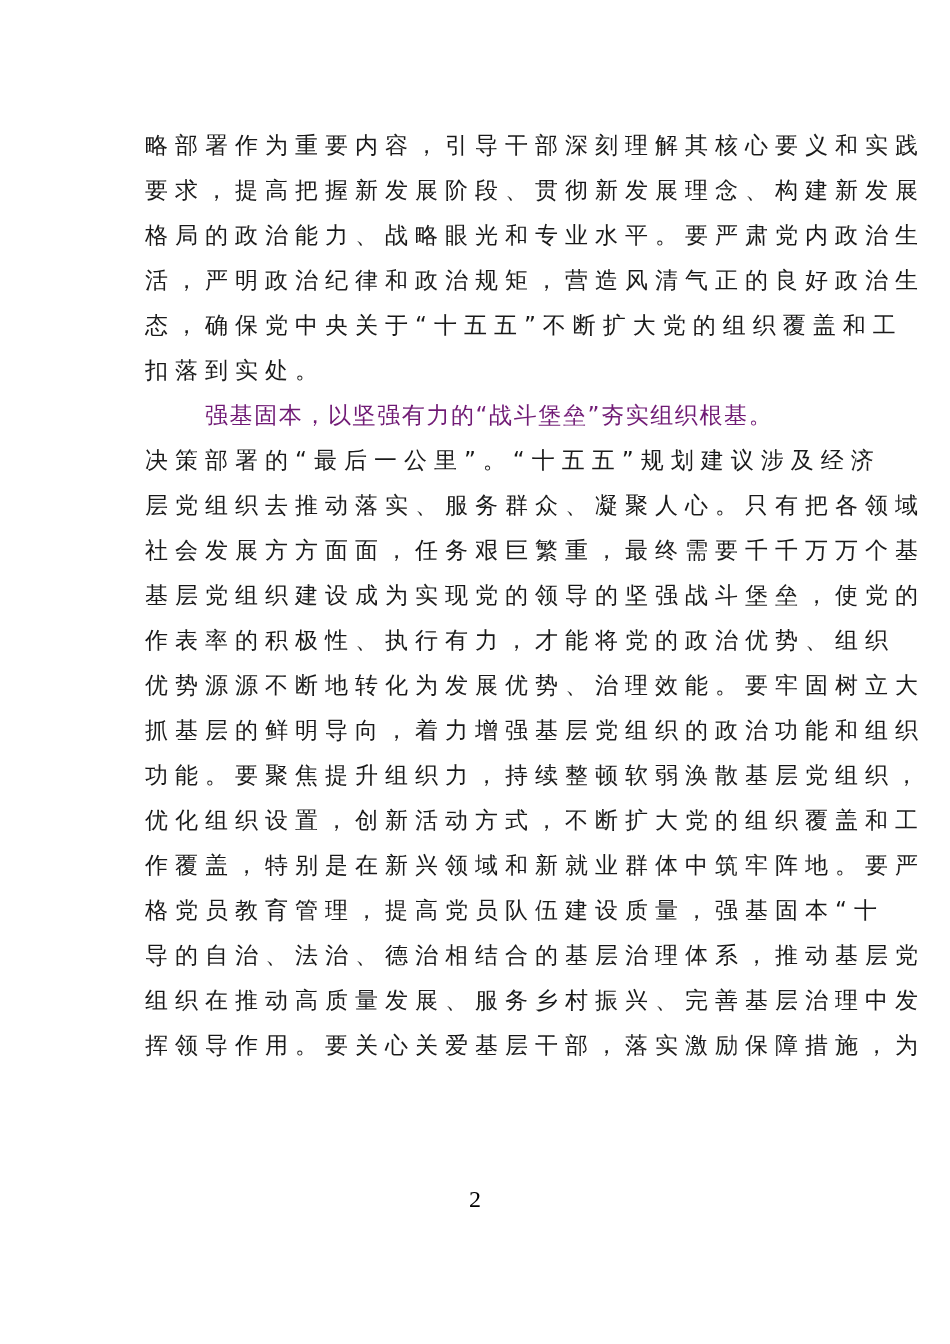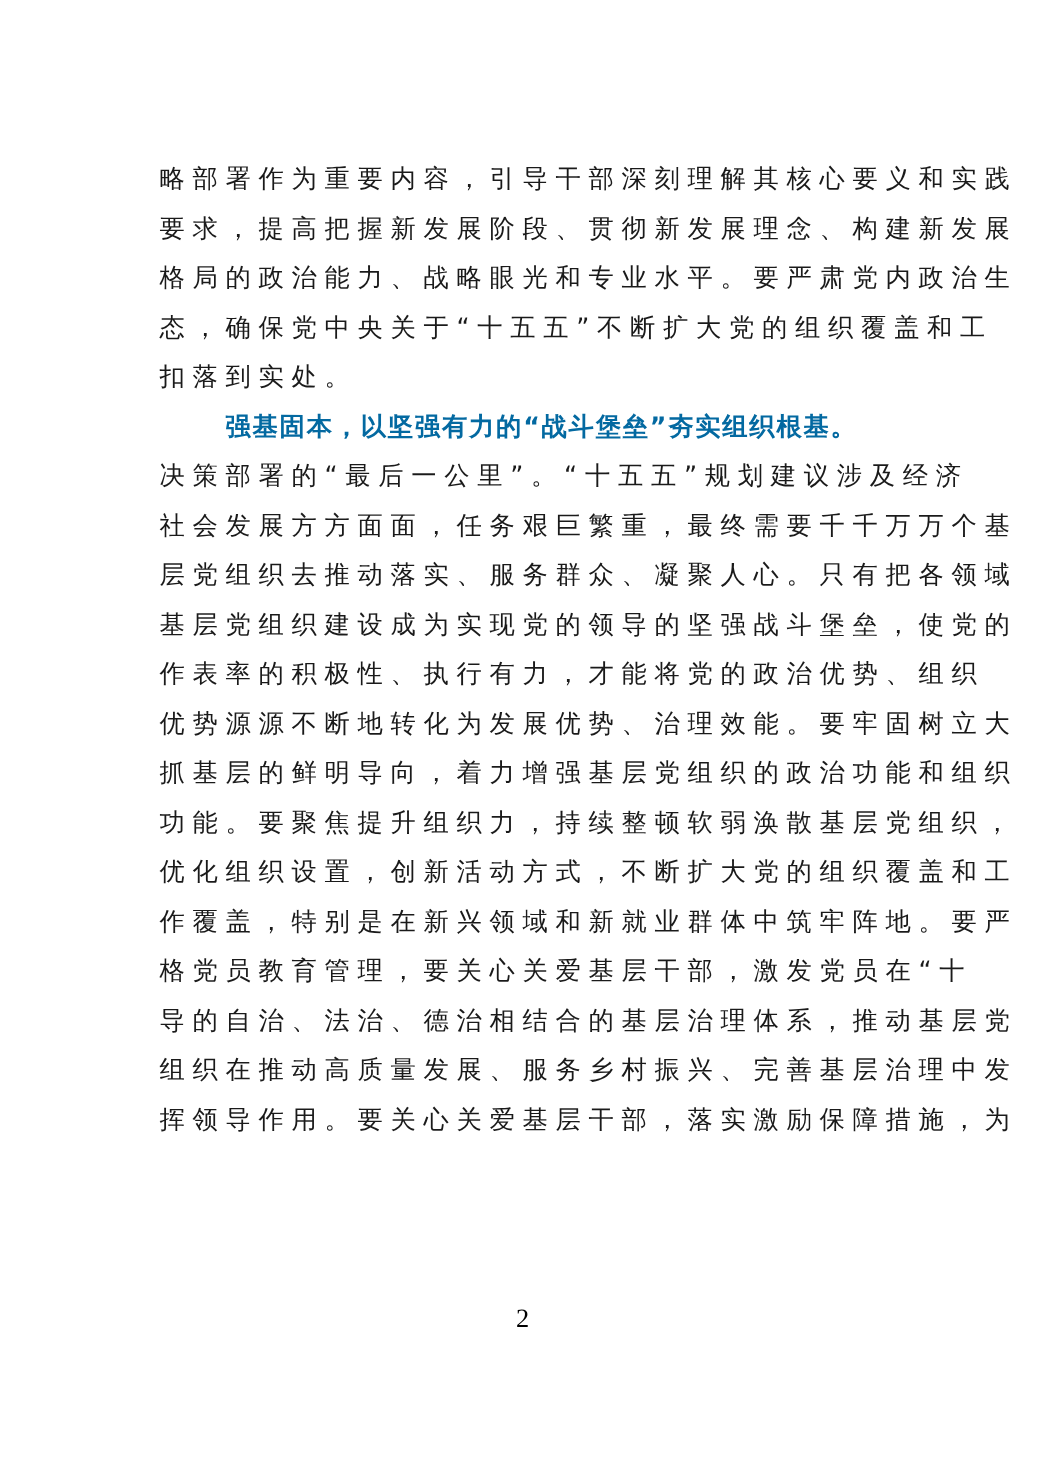--- a/index.html
+++ b/index.html
@@ -19,72 +19,73 @@
       position: absolute;
       left: 0;
       top: 0;
       width: 950px;
       height: 1344px;
       background: #ffffff;
     }
     .text-block {
       position: absolute;
       left: 145px;
-      top: 141px;
+      top: 123px;
       width: 672px;
     }
     .line {
       height: 45px;
       line-height: 45px;
       font-size: 23px;
       letter-spacing: 7px;
       white-space: nowrap;
       color: #1a1a1a;
     }
     .line.heading {
-      font-weight: bold;
+      font-weight: normal;
       letter-spacing: 1.6px;
       padding-left: 60px;
       font-size: 23px;
-      color: #0369a1;
+      color: #701a75;
     }
     .page-number {
       position: absolute;
       left: 0;
       width: 950px;
       top: 1186px;
       text-align: center;
       font-family: "Liberation Serif", serif;
       font-size: 24px;
       color: #000000;
     }
   </style>
 </head>
 <body>
 
 <div class="page">
   <div class="text-block">
     <div class="line">略部署作为重要内容，引导干部深刻理解其核心要义和实践</div>
     <div class="line">要求，提高把握新发展阶段、贯彻新发展理念、构建新发展</div>
     <div class="line">格局的政治能力、战略眼光和专业水平。要严肃党内政治生</div>
+    <div class="line">活，严明政治纪律和政治规矩，营造风清气正的良好政治生</div>
     <div class="line">态，确保党中央关于“十五五”不断扩大党的组织覆盖和工</div>
     <div class="line">扣落到实处。</div>
 
     <div class="line heading">强基固本，以坚强有力的“战斗堡垒”夯实组织根基。</div>
 
     <div class="line">决策部署的“最后一公里”。“十五五”规划建议涉及经济</div>
+    <div class="line">层党组织去推动落实、服务群众、凝聚人心。只有把各领域</div>
     <div class="line">社会发展方方面面，任务艰巨繁重，最终需要千千万万个基</div>
-    <div class="line">层党组织去推动落实、服务群众、凝聚人心。只有把各领域</div>
     <div class="line">基层党组织建设成为实现党的领导的坚强战斗堡垒，使党的</div>
     <div class="line">作表率的积极性、执行有力，才能将党的政治优势、组织</div>
     <div class="line">优势源源不断地转化为发展优势、治理效能。要牢固树立大</div>
     <div class="line">抓基层的鲜明导向，着力增强基层党组织的政治功能和组织</div>
     <div class="line">功能。要聚焦提升组织力，持续整顿软弱涣散基层党组织，</div>
     <div class="line">优化组织设置，创新活动方式，不断扩大党的组织覆盖和工</div>
     <div class="line">作覆盖，特别是在新兴领域和新就业群体中筑牢阵地。要严</div>
-    <div class="line">格党员教育管理，要关心关爱基层干部，激发党员在“十</div>
+    <div class="line">格党员教育管理，提高党员队伍建设质量，强基固本“十</div>
     <div class="line">导的自治、法治、德治相结合的基层治理体系，推动基层党</div>
     <div class="line">组织在推动高质量发展、服务乡村振兴、完善基层治理中发</div>
     <div class="line">挥领导作用。要关心关爱基层干部，落实激励保障措施，为</div>
   </div>
 
   <div class="page-number">2</div>
 </div>
 
 </body></html>

